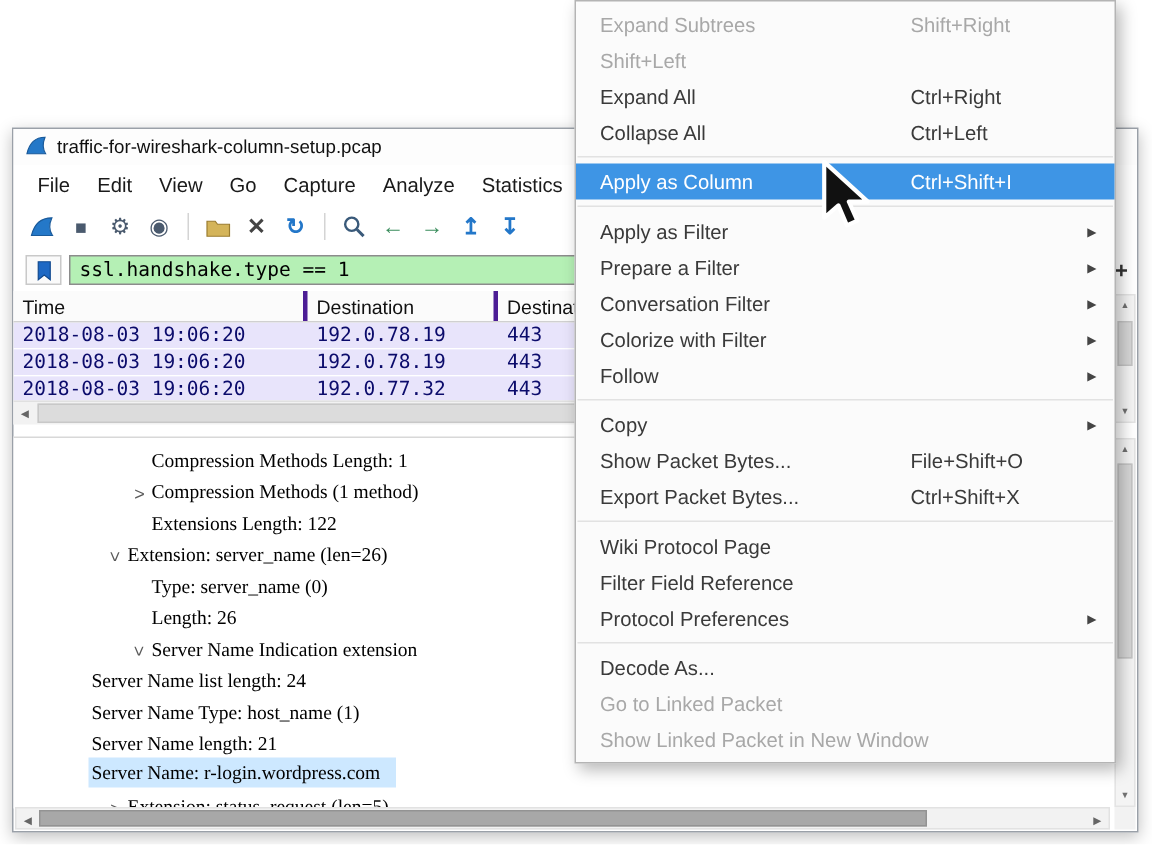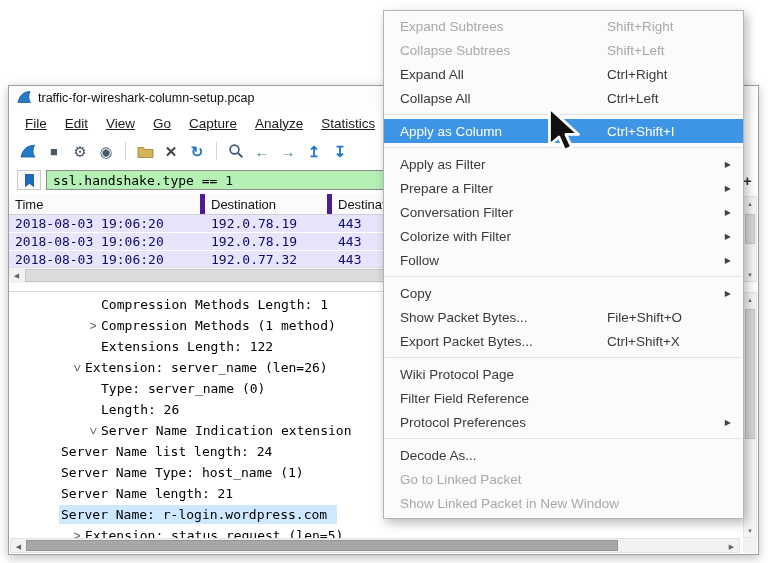--- a/index.html
+++ b/index.html
@@ -8,21 +8,21 @@
 
   
   .app-window { position:absolute; left:8px; top:85px; width:751px; height:470px;
     background:#fff; border:1px solid #9aa0a8; box-shadow:0 3px 10px rgba(0,0,0,.25); }
 
   .titlebar { position:absolute; left:0; top:0; right:0; height:24px; background:#fdfdfd;
     display:flex; align-items:center; gap:6px; padding-left:7px; font-size:12.5px; color:#111; }
 
   .menubar { position:absolute; left:0; top:24px; right:0; height:26px; display:flex;
     align-items:center; padding-left:7px; font-size:13.5px; color:#1a1a1a; background:#fff; }
-  .menubar .mb-item { padding:3px 9px;text-decoration:underline; }
+  .menubar .mb-item { padding:3px 9px; }
 
   .toolbar { position:absolute; left:0; top:50px; right:0; height:30px; display:flex;
     align-items:center; gap:8px; padding-left:10px; background:#fff; }
   .tb-icon { width:18px; height:20px; display:flex; align-items:center; justify-content:center;
     font-size:15px; line-height:1; }
   .tb-sep { width:1px; height:18px; background:#d4d4d4; margin:0 2px; }
   .ic-slate { color:#4a5a6e; } .ic-dark { color:#444; font-weight:bold; }
   .ic-blue { color:#2377c9; font-weight:bold; } .ic-green { color:#3c8e5e; font-weight:bold; }
   .ic-sq { font-size:13px; }
 
@@ -32,38 +32,38 @@
     display:flex; align-items:center; justify-content:center; margin-right:5px; }
   .filter-field { flex:1; height:20px; background:#b5f0b5; border:1px solid #8c8c8c;
     font:13px "DejaVu Sans Mono",monospace; color:#000; display:flex; align-items:center;
     padding:0 6px; margin-right:7px; }
   .filter-add { width:15px; text-align:center; font-size:15px; font-weight:bold; color:#333; }
 
   
   .packet-list { position:absolute; left:0; top:108px; right:15px; height:89px; background:#fff; }
   .pl-header { height:21px; display:flex; background:#fbfbfb; border-bottom:1px solid #d0d0d0;
     font-size:13px; color:#111; }
-  .pl-hcol { padding:3px 4px 0 6px; border-right:5px solid #4c1d95; overflow:hidden; white-space:nowrap; }
+  .pl-hcol { padding:3px 4px 0 6px; border-right:3px solid #4c1d95; overflow:hidden; white-space:nowrap; }
   .w-time { width:196px; } .w-dest { width:127px; } .w-port { flex:1; }
   .pl-rows { height:52px; overflow:hidden; }
   .pl-row { display:flex; height:18px; background:#e8e4fb; border-bottom:1px solid #ffffff;
     font:13px "DejaVu Sans Mono",monospace; color:#0b0b6b; }
   .pl-cell { padding:1px 4px 0 6px; overflow:hidden; white-space:nowrap; }
   .pl-hscroll { position:absolute; left:0; top:73px; right:0; height:16px; background:#f2f2f2;
     border-top:1px solid #e0e0e0; }
   .hs-arrow { position:absolute; top:0; width:15px; height:15px; display:flex; align-items:center;
     justify-content:center; font-size:7px; color:#666; }
   .pl-hthumb { position:absolute; left:16px; top:1px; width:580px; height:13px; background:#dcdcdc;
     border:1px solid #c8c8c8; }
 
   
   .detail-pane { position:absolute; left:0; top:205px; right:15px; height:248px; overflow:hidden;
     background:#fff; border-top:1px solid #d8d8d8; font:13px "DejaVu Sans Mono",monospace;
     color:#000; padding-top:2px; }
-  .tl { height:21px; display:flex; align-items:center; white-space:pre; }
+  .tl { height:21px; display:flex; align-items:flex-end; white-space:pre;font-family:Liberation Serif, serif; }
   .aw { width:16px; flex:none; text-align:center; color:#5a5a5a; font:12px "Liberation Sans",sans-serif; }
   .aw.col::before { content:">"; }
   .aw.exp::before { content:">"; display:inline-block; transform:rotate(90deg); }
   .i1 { padding-left:60px; } .i2 { padding-left:76px; } .i3 { padding-left:36px; }
   .tl.sel .txt { background:#cde8ff; padding:2px 10px 2px 2px; margin-left:-2px; }
 
   
   .vscroll { position:absolute; right:1px; width:14px; background:#f4f4f4; border:1px solid #e4e4e4; }
   .vs-pl { top:110px; height:86px; } .vs-dt { top:206px; height:246px; }
   .vs-btn { position:absolute; left:0; right:0; height:13px; display:flex; align-items:center;
@@ -71,21 +71,21 @@
   .vs-up { top:0; } .vs-down { bottom:0; }
   .vs-thumb { position:absolute; left:1px; right:1px; background:#d6d6d6; border:1px solid #c4c4c4; }
   .bottom-scroll { position:absolute; left:1px; bottom:1px; width:730px; height:15px;
     background:#f2f2f2; border:1px solid #e2e2e2; }
   .bs-thumb { position:absolute; left:15px; top:1px; width:592px; height:11px; background:#a8a8a8;
     border:1px solid #939393; }
   .bs-left { left:0; } .bs-right { right:0; }
   .corner { position:absolute; right:1px; bottom:1px; width:14px; height:15px; background:#f2f2f2; }
 
   
-  .context-menu { position:absolute; left:383px; top:10px; width:361px; background:#fbfbfb;
+  .context-menu { position:absolute; left:383px; top:0; width:361px; background:#fbfbfb;
     border:1px solid #b4b4b4; box-shadow:3px 4px 10px rgba(0,0,0,.28); padding:3px 0;
     font-size:13.5px; color:#3a3a3a; }
   .mi { height:24px; display:flex; align-items:center; padding:0 12px 0 16px; }
   .mi-label { flex:1; white-space:nowrap; }
   .mi-short { width:114px; flex:none; text-align:left; white-space:nowrap; }
   .mi-arrow { width:10px; flex:none; text-align:right; font-size:8px; color:#444; }
   .mi.disabled, .mi.disabled .mi-short { color:#a8a8a8; }
   .mi.hl { background:#3e95e5; color:#fff; }
   .mi.hl .mi-short, .mi.hl .mi-arrow { color:#fff; }
   .msep { height:1px; background:#e2e2e2; margin:4px 1px; }
@@ -222,21 +222,20 @@
 
   </div>
 
   <div class="context-menu">
     <div class="mi disabled">
         <span class="mi-label">Expand Subtrees</span>
         <span class="mi-short">Shift+Right</span>
         <span class="mi-arrow"></span>
       </div>
     <div class="mi disabled">
-        <span class="mi-label">Collapse Subtrees</span>
         <span class="mi-short">Shift+Left</span>
         <span class="mi-arrow"></span>
       </div>
     <div class="mi">
         <span class="mi-label">Expand All</span>
         <span class="mi-short">Ctrl+Right</span>
         <span class="mi-arrow"></span>
       </div>
     <div class="mi">
         <span class="mi-label">Collapse All</span>

